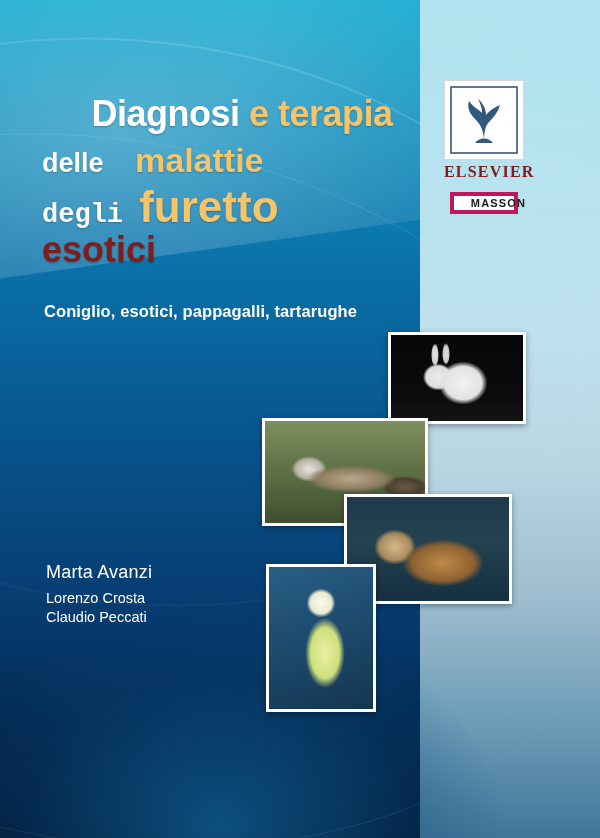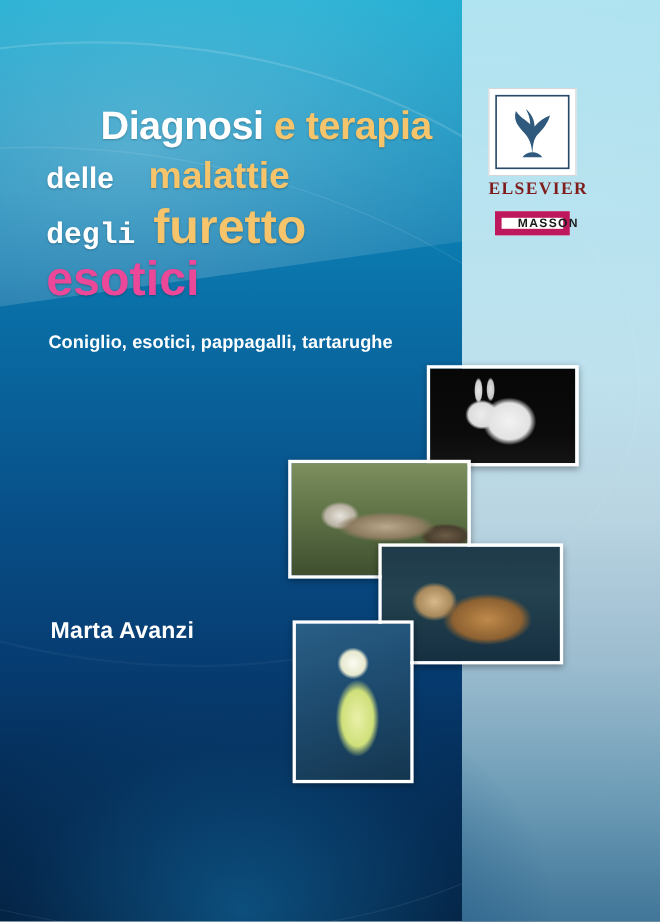--- a/index.html
+++ b/index.html
@@ -101,21 +101,21 @@
     font-weight: 700;
     font-family: "Liberation Serif", serif;
   }
   .masson {
     position: absolute;
     left: 450px;
     top: 192px;
     width: 68px;
     height: 22px;
     background: #ffffff;
-    border: 6px solid #be185d;
+    border: 4px solid #be185d;
     box-sizing: border-box;
     color: #1a1a1a;
     font-size: 11px;
     font-weight: 700;
     letter-spacing: 1.2px;
     display: flex;
     align-items: center;
     justify-content: center;
     padding-left: 29px;
   }
@@ -135,21 +135,21 @@
     text-shadow: 0 1px 2px rgba(0,0,0,0.25);
   }
   .t1 { font-size: 36px; letter-spacing: -0.5px; text-align: center; }
   .t1 .accent { color: #f6c46b; }
   .t2 { font-size: 34px; margin-top: 11px; }
   .t2 .small { font-size: 27px; font-weight: 700; color: #ffffff; margin-top: 12px; }
   .t2 .accent { color: #f6c46b; margin-left: 24px; }
   .t3 { font-size: 44px; margin-top: 8px; }
   .t3 .small { font-size: 27px; font-weight: 700; color: #ffffff; font-family: Liberation Mono, monospace; }
   .t3 .accent { color: #f6c46b; }
-  .t4 { font-size: 44px; margin-top: 3px; color: #ec4899; }
+  .t4 { font-size: 36px; margin-top: 3px; color: #7f1d1d; }
   .subtitle {
     position: absolute;
     left: 44px;
     top: 302px;
     width: 420px;
     font-size: 16.5px;
     font-weight: 700;
     color: #ffffff;
     letter-spacing: 0.1px;
   }
@@ -198,22 +198,22 @@
 
   
   .authors {
     position: absolute;
     left: 46px;
     top: 562px;
     width: 240px;
     color: #ffffff;
   }
   .author-main {
-    font-size: 21px;
-    font-weight: 700;
+    font-size: 18px;
+    font-weight: 400;
     margin: 0 0 6px 0;
     letter-spacing: 0.2px;
   }
   .author-row {
     font-size: 14.5px;
     font-weight: 400;
     line-height: 1.33;
     margin: 0;
   }
 </style>
@@ -257,15 +257,17 @@
 
   <div class="subtitle">Coniglio, esotici, pappagalli, tartarughe</div>
 
   <div class="photo p-rabbit"></div>
   <div class="photo p-ferret"></div>
   <div class="photo p-turtle"></div>
   <div class="photo p-parrot"></div>
 
   <div class="authors">
     <p class="author-main">Marta Avanzi</p>
+    <p class="author-row">Lorenzo Crosta</p>
+    <p class="author-row">Claudio Peccati</p>
   </div>
 
 </div>
 
 </body></html>

